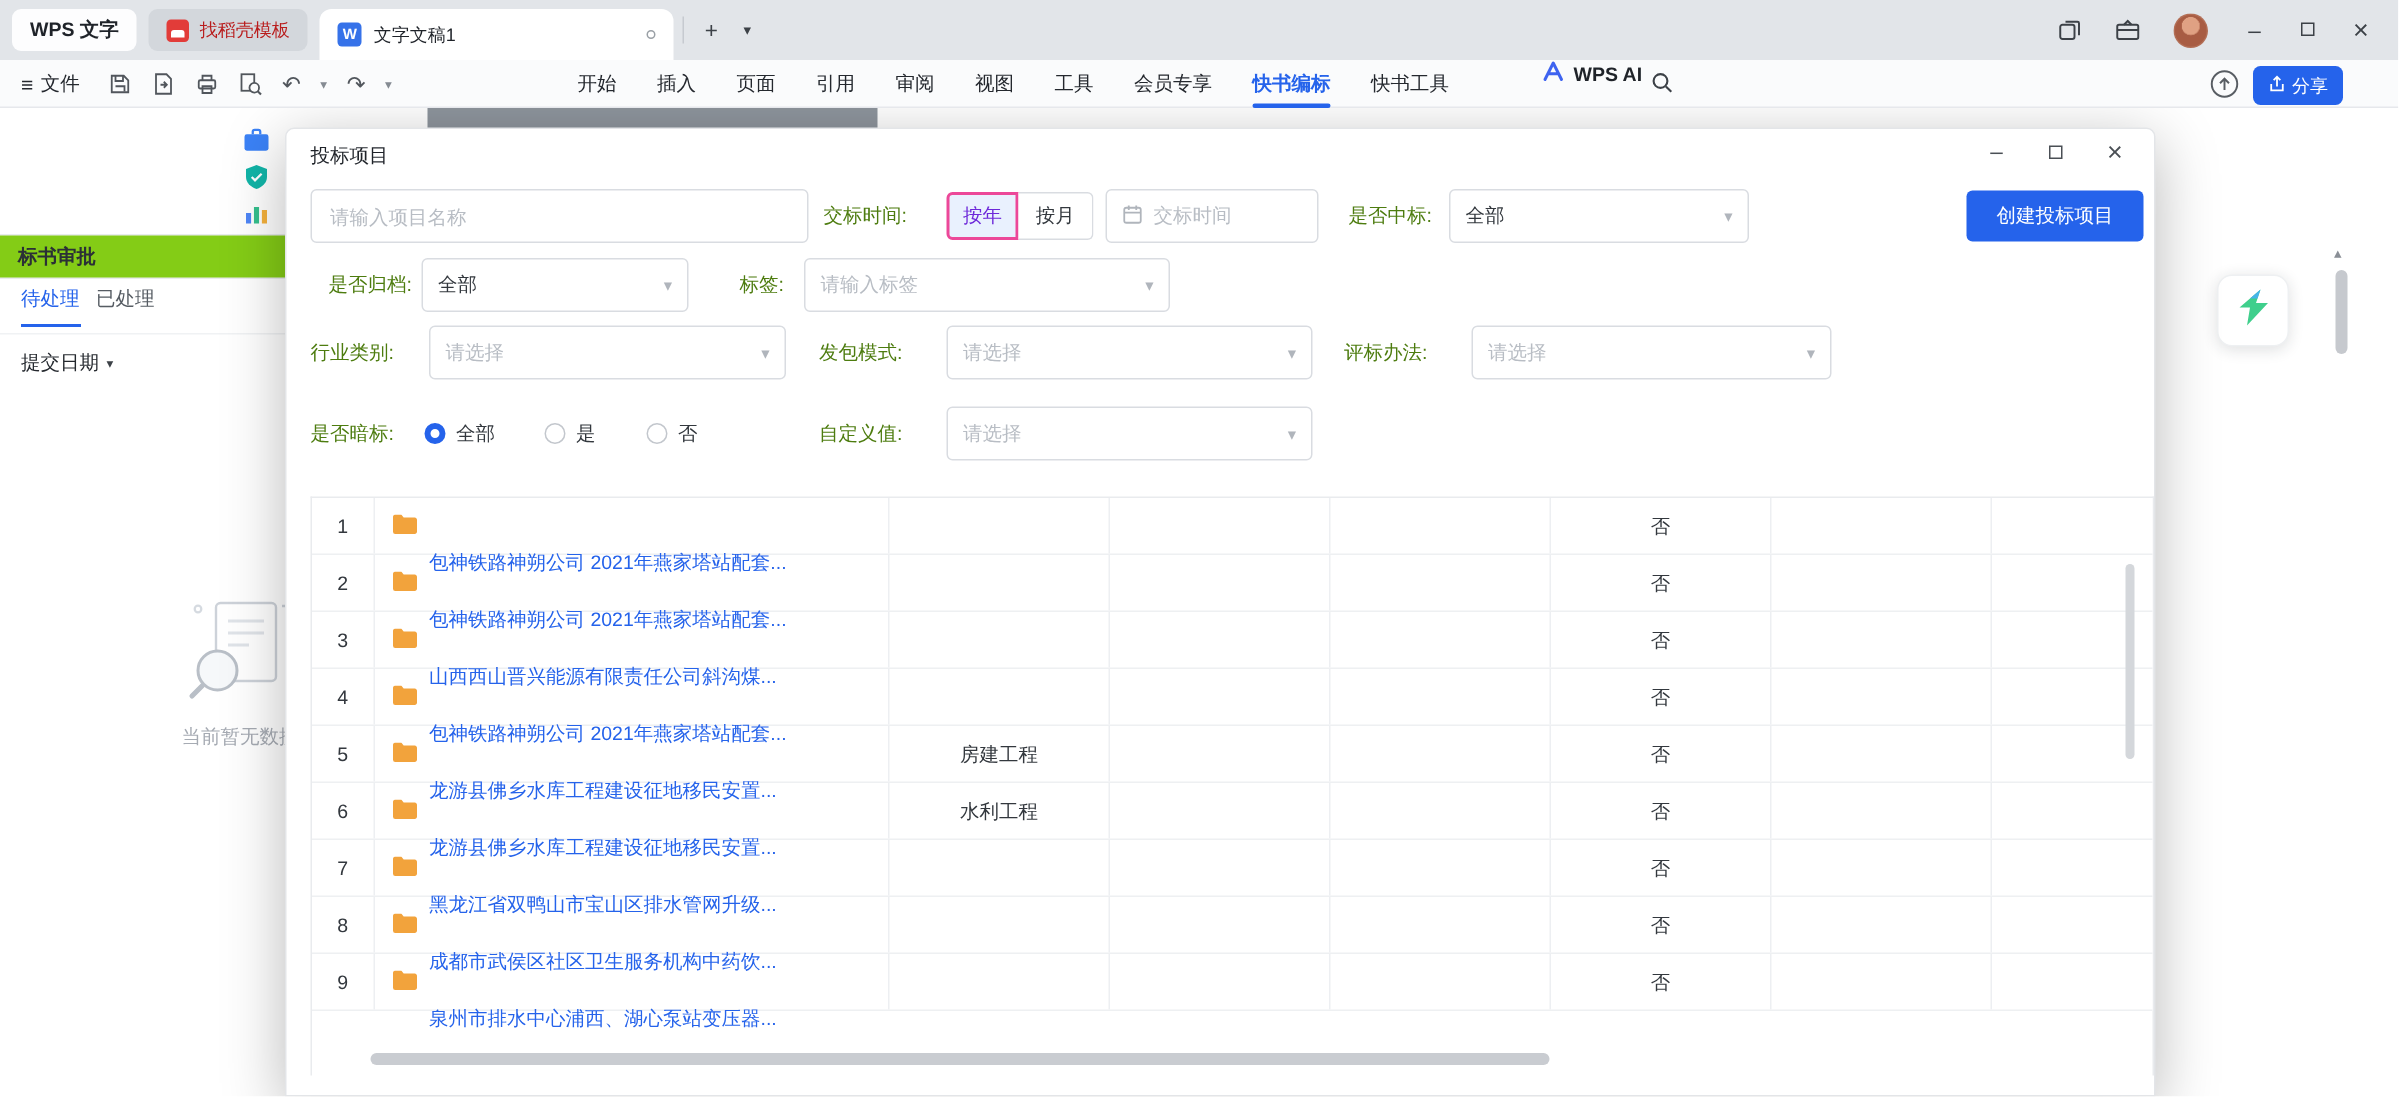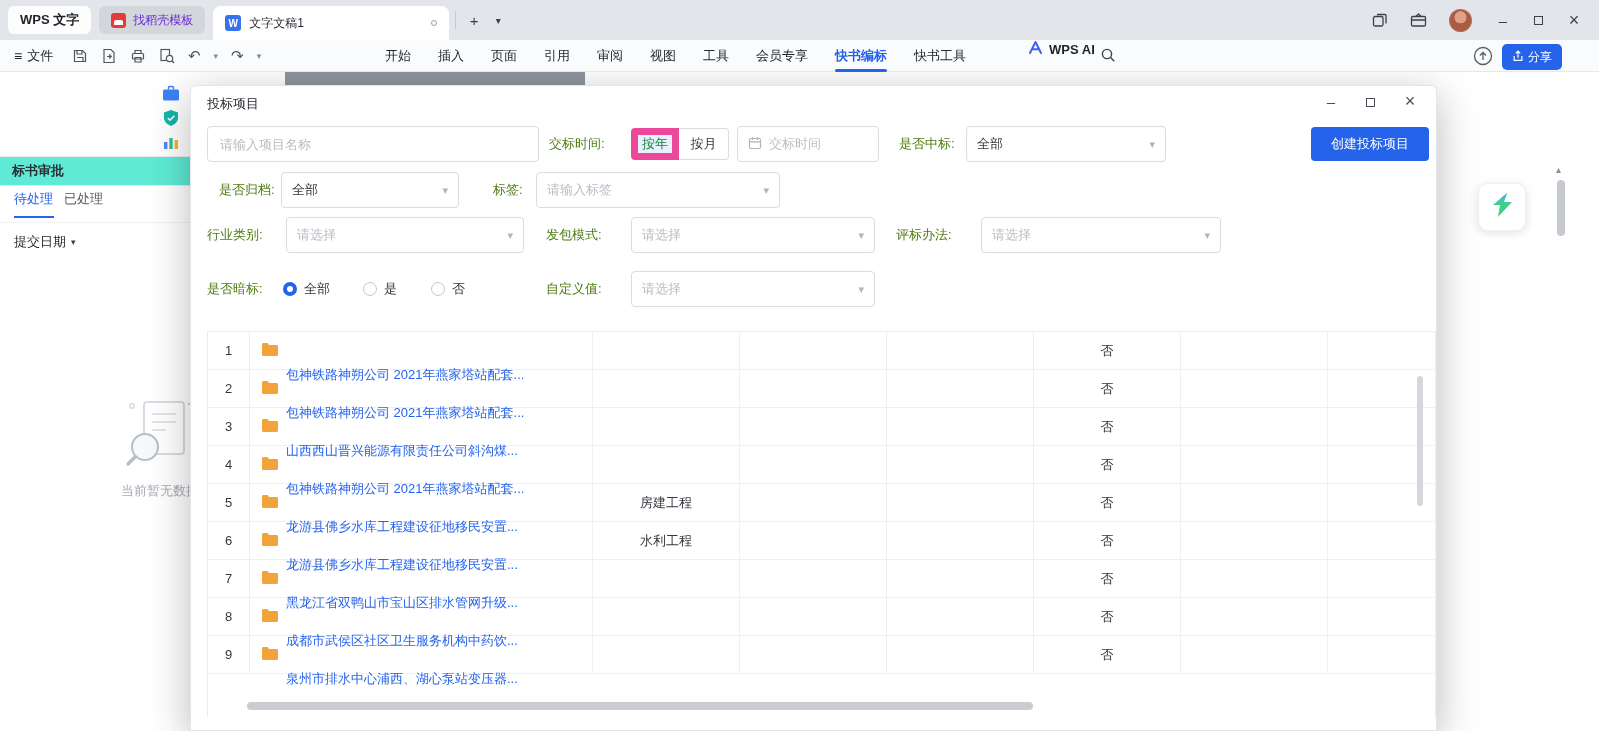--- a/index.html
+++ b/index.html
@@ -3,21 +3,21 @@
 <meta charset="utf-8">
 <style>
   * { margin:0; padding:0; box-sizing:border-box; }
   html,body { width:1599px; height:731px; }
   body { font-family:"Liberation Sans","DejaVu Sans",sans-serif; background:#fff; }
   .screen { position:relative; width:1599px; height:731px; overflow:hidden; background:#fff; }
 
   
   .titlebar { position:absolute; left:0; top:0; width:1599px; height:40px; background:#e2e5e9; display:flex; align-items:center; z-index:30; }
   .app-pill { margin-left:8px; height:28px; padding:0 12px; background:#fdfdfe; border-radius:6px; display:flex; align-items:center; font-size:13px; font-weight:bold; color:#1f2329; }
-  .doc-tab1 { margin-left:8px; height:28px; padding:0 12px; background:#d3d7dc; border-radius:6px; display:flex; align-items:center; gap:7px; font-size:12px; color:#6d28d9; }
+  .doc-tab1 { margin-left:8px; height:28px; padding:0 12px; background:#d3d7dc; border-radius:6px; display:flex; align-items:center; gap:7px; font-size:12px; color:#b91c1c; }
   .docer-ic { width:15px; height:15px; border-radius:3px; background:#e23c39; position:relative; }
   .docer-ic::after { content:""; position:absolute; left:3px; bottom:3px; width:9px; height:5px; border-radius:2px 2px 0 0; background:#fff; }
   .doc-tab2 { margin-left:8px; height:34px; align-self:flex-end; width:236px; padding:0 12px; background:#ffffff; border-radius:8px 8px 0 0; display:flex; align-items:center; gap:8px; font-size:12px; color:#1f2329; }
   .word-ic { width:16px; height:16px; border-radius:3px; background:#3672e9; color:#fff; font-size:10px; font-weight:bold; display:flex; align-items:center; justify-content:center; }
   .tab-dot { margin-left:auto; width:6px; height:6px; border:1px solid #9aa0a6; border-radius:50%; }
   .tb-sep { width:1px; height:18px; background:#c6cad0; margin:0 6px; }
   .tb-btn { width:24px; height:24px; display:flex; align-items:center; justify-content:center; color:#3c4147; font-size:15px; border-radius:4px; }
   .tb-right { margin-left:auto; display:flex; align-items:center; gap:22px; margin-right:16px; }
   .tb-right svg { display:block; }
   .avatar { width:23px; height:23px; border-radius:50%; background:radial-gradient(circle at 50% 35%, #e0a183 0 34%, #a85c43 36% 100%); border:1px solid #c4897066; }
@@ -37,21 +37,21 @@
   .menu-item.on { color:#2563eb; font-weight:bold; }
   .menu-item.on::after { content:""; position:absolute; left:0; right:0; bottom:0; height:3px; border-radius:2px; background:#2563eb; }
   .wpsai { position:absolute; left:1028px; top:0; height:18px; display:flex; align-items:center; gap:6px; font-size:13px; font-weight:bold; color:#1f2329; }
   .rb-search { position:absolute; left:1100px; top:7px; }
   .upload-btn { position:absolute; left:1472px; top:45px; z-index:31; }
   .share-btn { position:absolute; left:1502px; top:44px; width:60px; height:26px; background:#2563eb; border:none; border-radius:5px; color:#fff; font-size:12px; display:flex; align-items:center; justify-content:center; gap:4px; z-index:31; }
 
   
   .gray-strip { position:absolute; left:285px; top:72px; width:300px; height:16px; background:#8e959d; z-index:1; }
   .mini-ic { position:absolute; z-index:2; }
-  .pane-head { position:absolute; left:0; top:156px; width:320px; height:30px; background:#5eead4; border-top:1px solid #e9ebee; border-bottom:1px solid #e9ebee; font-size:13px; font-weight:bold; color:#2b3036; line-height:28px; padding-left:12px; z-index:2; }
+  .pane-head { position:absolute; left:0; top:156px; width:320px; height:30px; background:#84cc16; border-top:1px solid #e9ebee; border-bottom:1px solid #e9ebee; font-size:13px; font-weight:bold; color:#2b3036; line-height:28px; padding-left:12px; z-index:2; }
   .pane-tab { position:absolute; top:190px; height:26px; font-size:13px; z-index:2; }
   .pane-tab.on { color:#2563eb; }
   .pane-tab.off { color:#565c63; }
   .pane-underline { position:absolute; left:14px; top:216px; width:40px; height:2px; background:#2563eb; z-index:2; }
   .pane-divider { position:absolute; left:0; top:222px; width:320px; height:1px; background:#f0f2f4; z-index:2; }
   .date-filter { position:absolute; left:14px; top:231px; height:22px; display:flex; align-items:center; gap:5px; font-size:13px; color:#24282e; z-index:2; }
   .empty-ill { position:absolute; left:118px; top:396px; z-index:2; }
   .empty-txt { position:absolute; left:60px; top:482px; width:200px; text-align:center; font-size:13px; color:#a6abb3; z-index:2; }
 
   
@@ -65,21 +65,21 @@
   .dwc { position:absolute; right:18px; top:5px; display:flex; align-items:center; gap:27px; color:#4a4f55; }
   .dwc .g { font-size:15px; width:16px; text-align:center; }
   .dsq { width:9px; height:9px; border:1.2px solid #4a4f55; display:inline-block; }
   .lbl { position:absolute; font-size:13px; color:#4d7c0f; height:36px; line-height:36px; white-space:nowrap; }
   .inp { position:absolute; height:36px; border:1px solid #d9dce1; border-radius:4px; background:#fff; display:flex; align-items:center; padding:0 10px; font-size:13px; color:#33383e; }
   .inp .val { white-space:nowrap; }
   .ph { color:#b8bdc4; }
   .chev { margin-left:auto; color:#b0b5bc; font-size:11px; }
   .search-input { position:absolute; left:16px; top:40px; width:332px; height:36px; border:1px solid #d9dce1; border-radius:4px; padding:0 12px; font-size:13px; color:#33383e; outline:none; font-family:inherit; }
   .search-input::placeholder { color:#b8bdc4; }
-  .segl { position:absolute; width:48px; height:32px; border:7px solid #ec4899; background:#e9f1fe; color:#15803d; border-radius:4px 0 0 4px; display:flex; align-items:center; justify-content:center; font-size:13px; }
+  .segl { position:absolute; width:48px; height:32px; border:2px solid #ec4899; background:#e9f1fe; color:#6d28d9; border-radius:4px 0 0 4px; display:flex; align-items:center; justify-content:center; font-size:13px; }
   .segr { position:absolute; width:50px; height:32px; border:1px solid #d9dce1; border-left:none; background:#fff; color:#33383e; border-radius:0 4px 4px 0; display:flex; align-items:center; justify-content:center; font-size:13px; }
   .create-btn { position:absolute; left:1120px; top:41px; width:118px; height:34px; background:#2563eb; color:#fff; border:none; border-radius:4px; font-size:13px; font-family:inherit; }
   .radio-item { position:absolute; height:36px; display:flex; align-items:center; gap:7px; font-size:13px; color:#33383e; }
   .radio { width:14px; height:14px; border-radius:50%; border:1px solid #c3c7cd; background:#fff; }
   .radio.on { border:4px solid #2563eb; }
 
   
   .tbl { position:absolute; left:16px; top:245px; width:1229px; height:386px; overflow:hidden; border:1px solid #e9ebee; border-bottom:none; }
   .thr { display:flex; width:1310px; height:44px; background:#f4f5f7; border-bottom:1px solid #e8eaed; }
   .th { display:flex; align-items:center; justify-content:center; font-size:13px; color:#5c6168; border-right:1px solid #e8eaed; }

